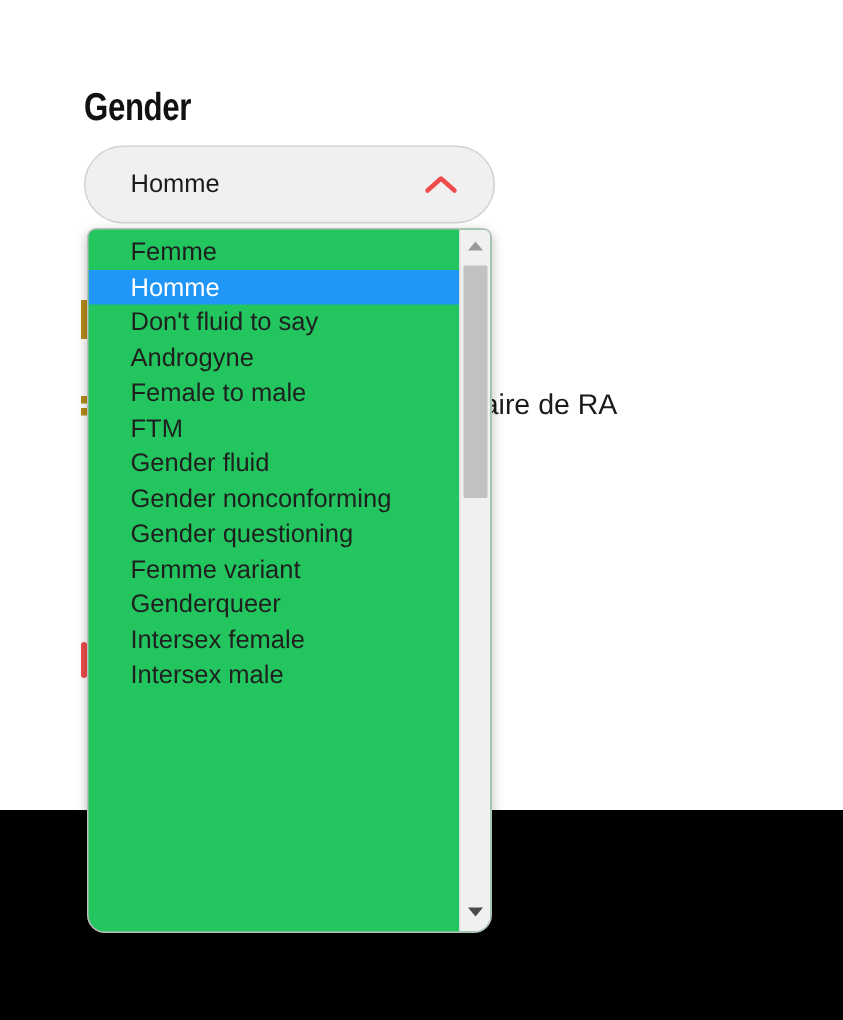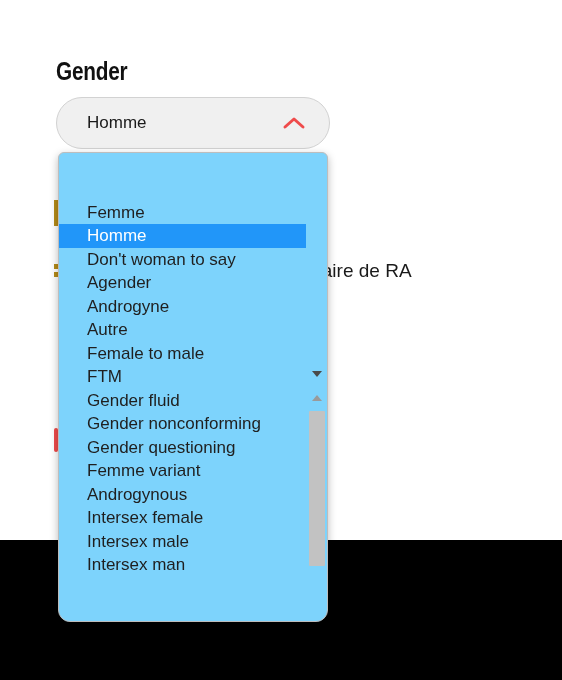--- a/index.html
+++ b/index.html
@@ -99,27 +99,26 @@
   #sliver-d { left: 54px; top: 428px;  height: 24px; background: #ef4b4b; border-radius: 3px; }
 
   
   #dropdown-listbox {
     position: absolute;
     left: 58px;
     top: 152px;
     width: 270px;
     height: 470px;
     box-sizing: border-box;
-    background: #7dd3fc;
+    background: #22c55e;
     border: 1px solid #bdbdbd;
     border-radius: 6px 6px 12px 12px;
     box-shadow: 0 3px 8px rgba(0,0,0,0.28);
     overflow: hidden;
     display: flex;
-    align-items: center;
   }
   #option-list {
     flex: 1 1 auto;
     padding: 3px 0 0 0;
     margin: 0;
     list-style: none;
     overflow: hidden;
   }
   .option-row {
     height: 23.5px;
@@ -190,34 +189,31 @@
   </div>
 
 </div>
 
 <div id="bottom-band"></div>
 
 <div id="dropdown-listbox">
   <ul id="option-list">
       <li class="option-row">Femme</li>
       <li class="option-row selected">Homme</li>
-      <li class="option-row">Don't woman to say</li>
-      <li class="option-row">Agender</li>
+      <li class="option-row">Don't fluid to say</li>
       <li class="option-row">Androgyne</li>
-      <li class="option-row">Autre</li>
       <li class="option-row">Female to male</li>
       <li class="option-row">FTM</li>
       <li class="option-row">Gender fluid</li>
       <li class="option-row">Gender nonconforming</li>
       <li class="option-row">Gender questioning</li>
       <li class="option-row">Femme variant</li>
-      <li class="option-row">Androgynous</li>
+      <li class="option-row">Genderqueer</li>
       <li class="option-row">Intersex female</li>
       <li class="option-row">Intersex male</li>
-      <li class="option-row">Intersex man</li>
     </ul>
 
   <div id="listbox-scrollbar">
     <div class="sb-arrow" id="scroll-up-arrow">
       <svg width="12" height="8" viewBox="0 0 12 8">
         <polygon points="6,1 11,7 1,7" fill="#9a9a9a"></polygon>
       </svg>
     </div>
     <div id="scrollbar-thumb"></div>
     <div class="sb-arrow" id="scroll-down-arrow">

